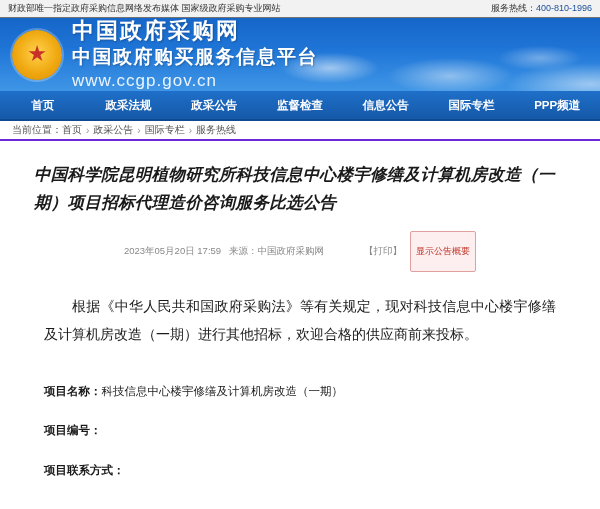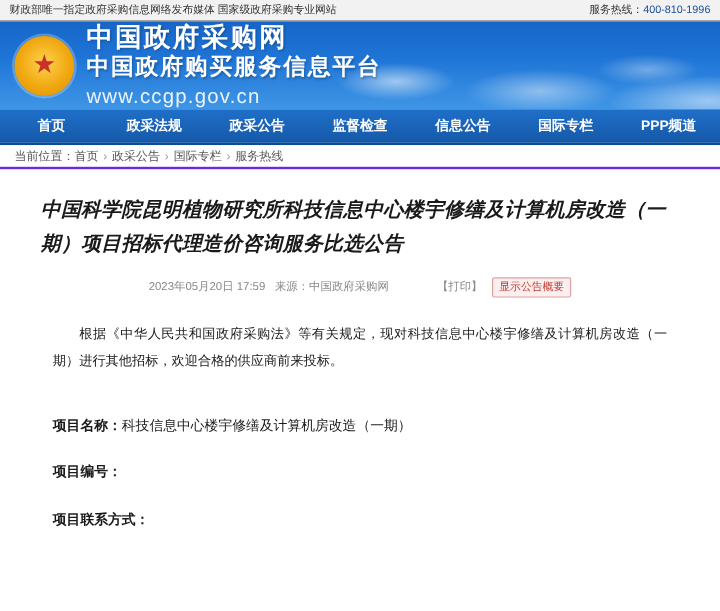--- a/index.html
+++ b/index.html
@@ -115,27 +115,27 @@
     display:flex; align-items:center; justify-content:center; gap:8px;
     flex-wrap: nowrap;
   }
   .meta .print { color:#888;margin-left:32px; }
   .meta .badge {
     display:inline-block;
     border:1px solid #e0a0a0;
     background:#fdeff0;
     color:#c0392b;
     font-size:9px;
-    padding:1px 5px;
+    padding:13px 5px;
     border-radius:2px;
     white-space:nowrap;
   }
   .body-p {
     margin-top: 20px;
-    font-size: 11px;
+    font-size: 14px;
     color: #1a1a1a;
     line-height: 2.0;
     text-align: justify;
     text-indent: 2em;
     font-family: Liberation Sans, sans-serif;
     padding: 0 14px;
   }
   .fields { margin-top: 34px; padding: 0 14px; }
   .fields .row {
     font-size: 11.5px; color: #1a1a1a; line-height: 1.6;

